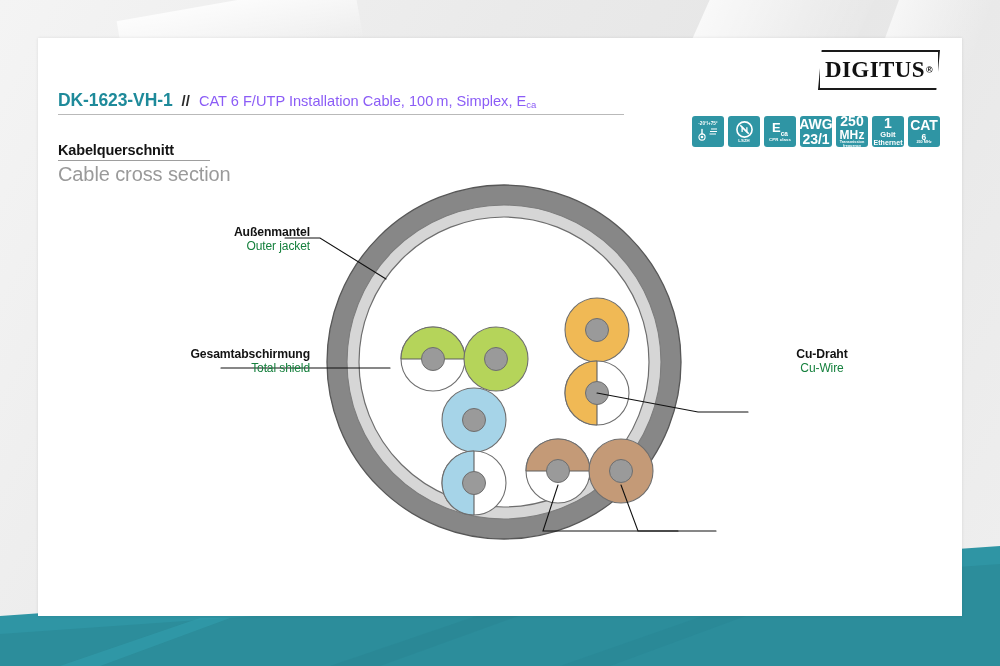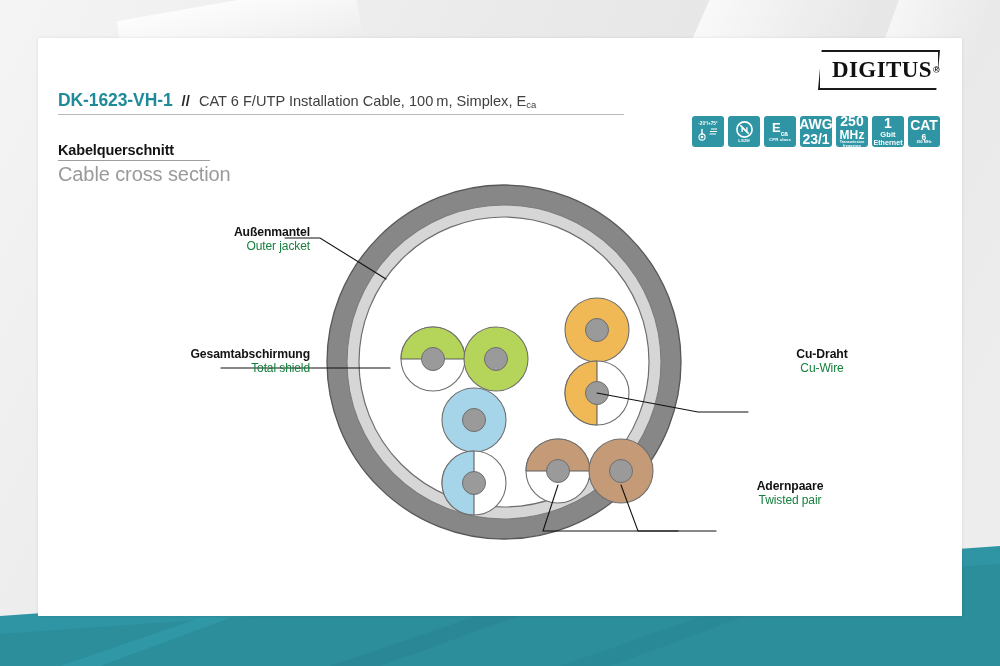--- a/index.html
+++ b/index.html
@@ -78,21 +78,21 @@
     inset: 0;
     border: 2.5px solid #1a1a1a;
     background: #ffffff;
     clip-path: polygon(3% 0%, 100% 0%, 97% 100%, 0% 100%);
   }
   .logo-text {
     position: absolute;
     inset: 0;
     display: flex;
     align-items: center;
-    justify-content: flex-end;
+    justify-content: center;
     font-family: "Liberation Serif", serif;
     font-weight: bold;
     font-size: 23px;
     letter-spacing: 0.4px;
     color: #111111;
   }
   .logo-reg {
     font-size: 9px;
     vertical-align: super;
     margin-left: 1px;
@@ -114,21 +114,21 @@
     font-weight: bold;
     font-size: 17.5px;
     letter-spacing: -0.1px;
   }
   .slashes {
     color: #2a2a2a;
     font-weight: bold;
     font-size: 15px;
   }
   .desc {
-    color: #404040;
+    color: #8b5cf6;
     font-size: 14.6px;
   }
   .desc sub {
     font-size: 9.5px;
     vertical-align: baseline;
     position: relative;
     top: 2px;
   }
   .title-rule {
     position: absolute;
@@ -411,19 +411,15 @@
     <div class="callout c-shield al-right">
       <div class="de">Gesamtabschirmung</div>
       <div class="en">Total shield</div>
     </div>
 
     <div class="callout c-cu al-left">
       <div class="de">Cu-Draht</div>
       <div class="en">Cu-Wire</div>
     </div>
 
-    <div class="callout c-pair al-left">
-      <div class="de">Adernpaare</div>
-      <div class="en">Twisted pair</div>
-    </div>
 
   </div>
 </div>
 
 </body></html>

